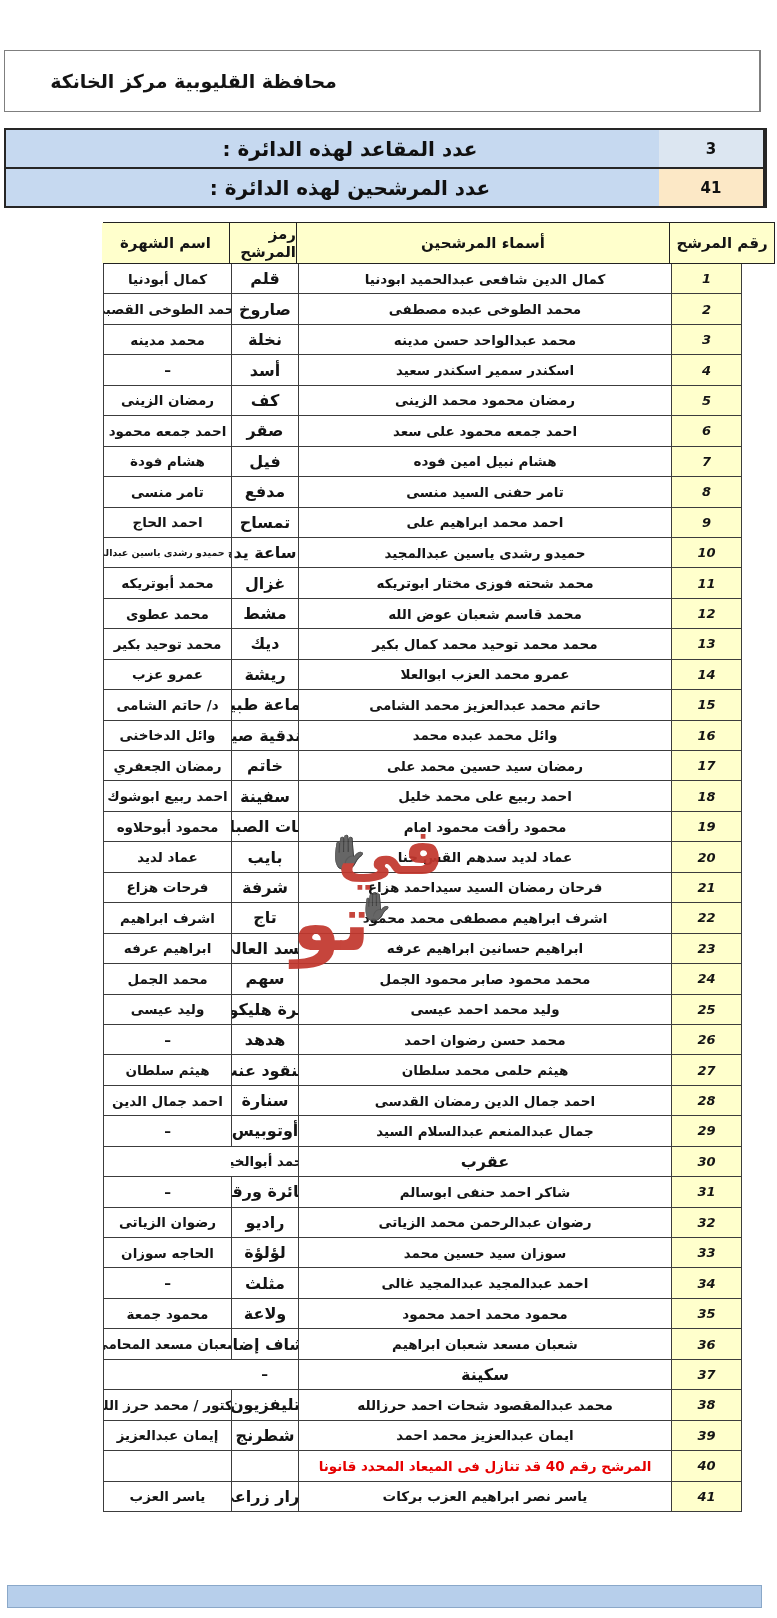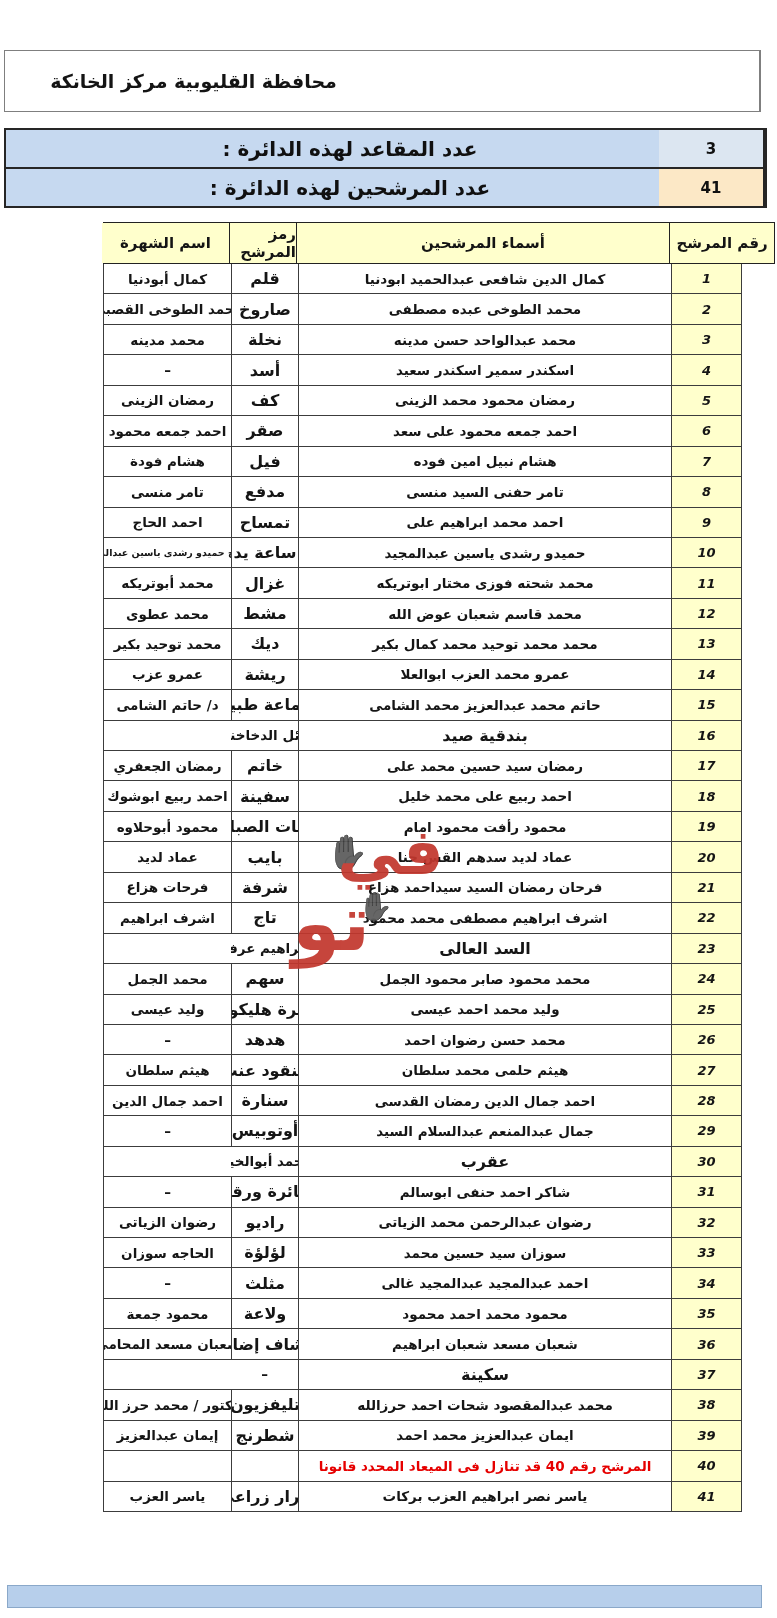--- a/index.html
+++ b/index.html
@@ -217,20 +217,21 @@
       <div class="c-nick">عمرو عزب</div>
     </div>
     <div class="row">
       <div class="c-num">15</div>
       <div class="c-name">حاتم محمد عبدالعزيز محمد الشامى</div>
       <div class="c-sym">سماعة طبيب</div>
       <div class="c-nick">د/ حاتم الشامى</div>
     </div>
     <div class="row">
       <div class="c-num">16</div>
+      <div class="c-name">وائل محمد عبده محمد</div>
       <div class="c-sym">بندقية صيد</div>
       <div class="c-nick">وائل الدخاخنى</div>
     </div>
     <div class="row">
       <div class="c-num">17</div>
       <div class="c-name">رمضان سيد حسين محمد على</div>
       <div class="c-sym">خاتم</div>
       <div class="c-nick">رمضان الجعفري</div>
     </div>
     <div class="row">
@@ -258,20 +259,21 @@
       <div class="c-nick">فرحات هزاع</div>
     </div>
     <div class="row">
       <div class="c-num">22</div>
       <div class="c-name">اشرف ابراهيم مصطفى محمد محمود</div>
       <div class="c-sym">تاج</div>
       <div class="c-nick">اشرف ابراهيم</div>
     </div>
     <div class="row">
       <div class="c-num">23</div>
+      <div class="c-name">ابراهيم حسانين ابراهيم عرفه</div>
       <div class="c-sym">السد العالى</div>
       <div class="c-nick">ابراهيم عرفه</div>
     </div>
     <div class="row">
       <div class="c-num">24</div>
       <div class="c-name">محمد محمود صابر محمود الجمل</div>
       <div class="c-sym">سهم</div>
       <div class="c-nick">محمد الجمل</div>
     </div>
     <div class="row">

